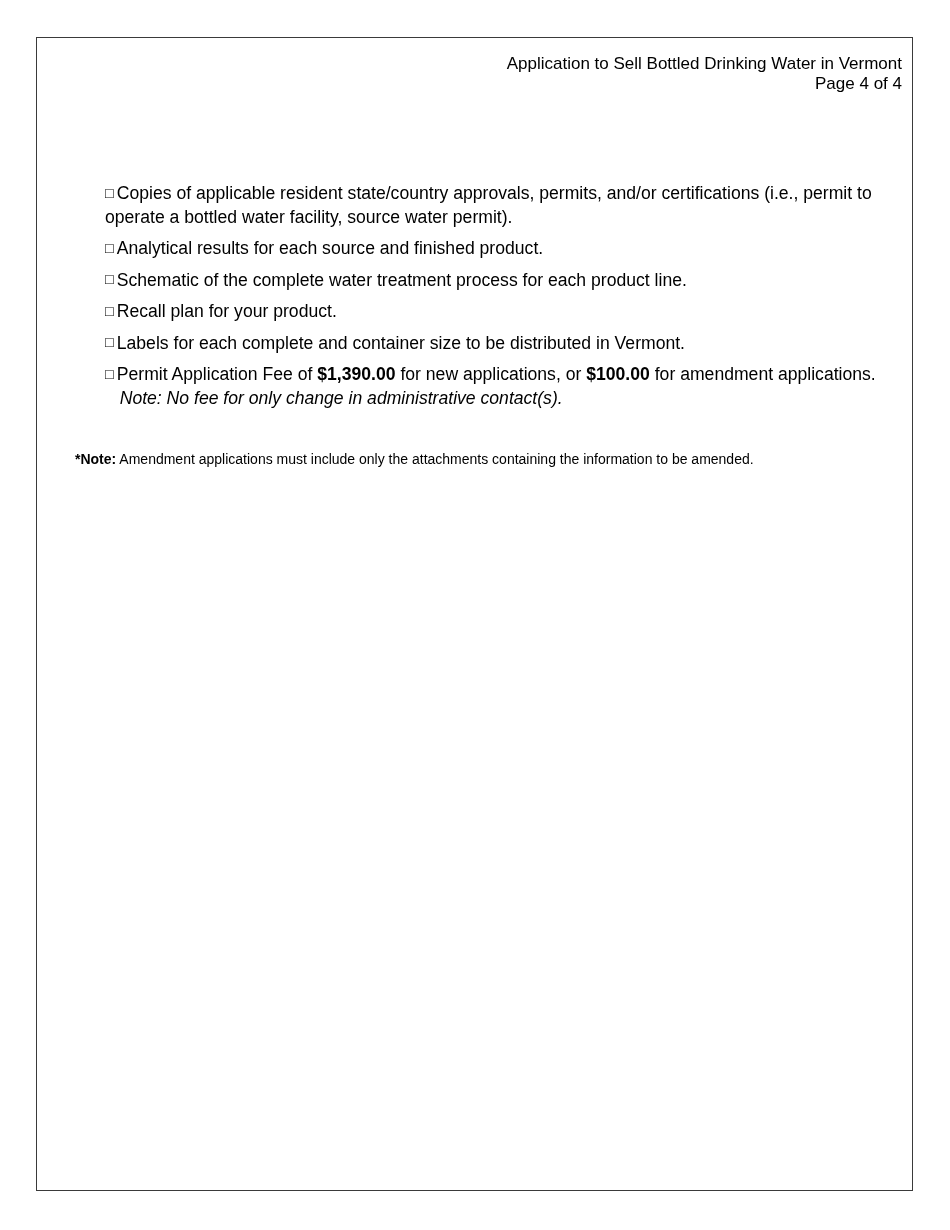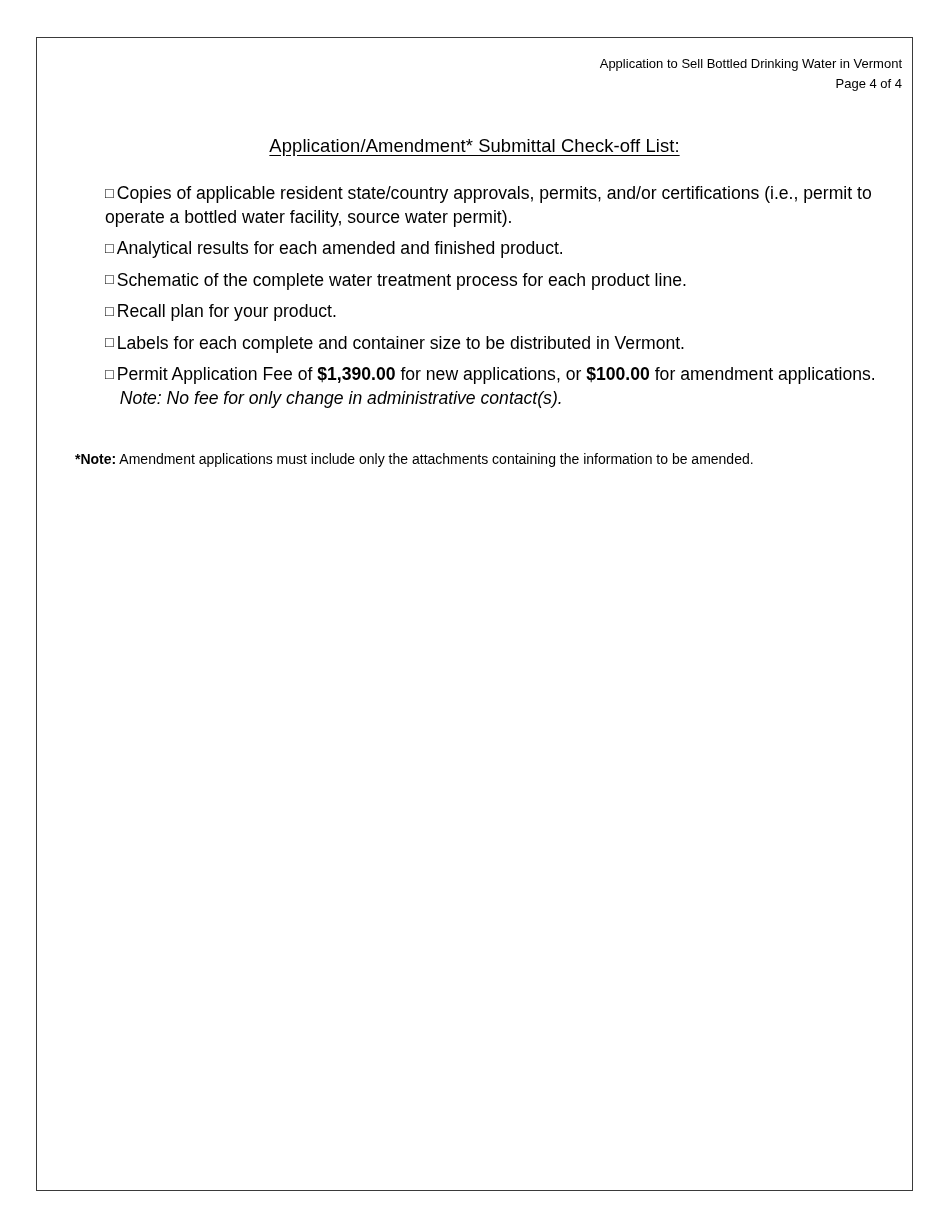--- a/index.html
+++ b/index.html
@@ -25,21 +25,21 @@
     background: #ffffff;
     box-sizing: border-box;
   }
 
   
   .doc-header {
     position: absolute;
     right: 10px;
     top: 16px;
     text-align: right;
-    font-size: 13px;
+    font-size: 17px;
     line-height: 20px;
     color: #000;
   }
   .doc-header .hdr-line {
     display: block;
     white-space: nowrap;
   }
 
   
   .doc-title {
@@ -98,32 +98,29 @@
 </head>
 <body>
 
 <div class="page">
 
   <div class="doc-header">
     <span class="hdr-line">Application to Sell Bottled Drinking Water in Vermont</span>
     <span class="hdr-line">Page 4 of 4</span>
   </div>
 
-  <div class="doc-title">
-    <span class="title-text">Application/Amendment* Submittal Check-off List:</span>
-  </div>
 
   <div class="checklist">
 
     <div class="check-item">
       <span class="cb">□</span><span>Copies of applicable resident state/country approvals, permits, and/or certifications (i.e., permit to operate a bottled water facility, source water permit).</span>
     </div>
 
     <div class="check-item">
-      <span class="cb">□</span><span>Analytical results for each amended and finished product.</span>
+      <span class="cb">□</span><span>Analytical results for each source and finished product.</span>
     </div>
 
     <div class="check-item">
       <span class="cb">□</span><span>Schematic of the complete water treatment process for each product line.</span>
     </div>
 
     <div class="check-item">
       <span class="cb">□</span><span>Recall plan for your product.</span>
     </div>
 

